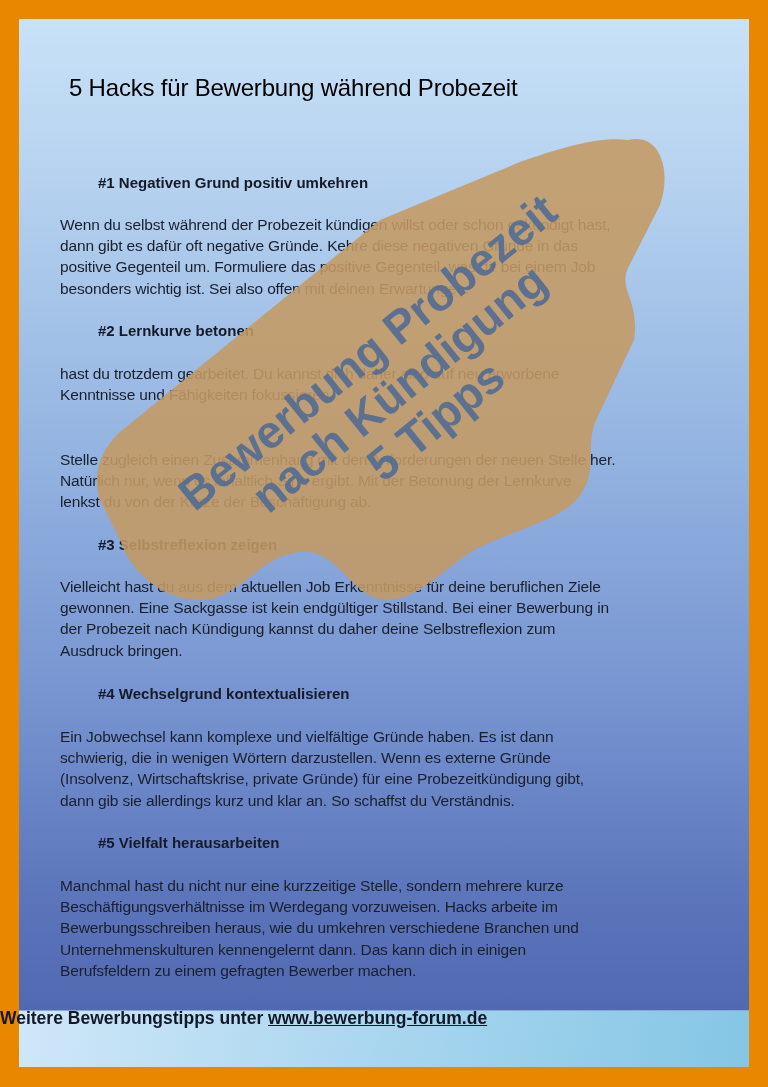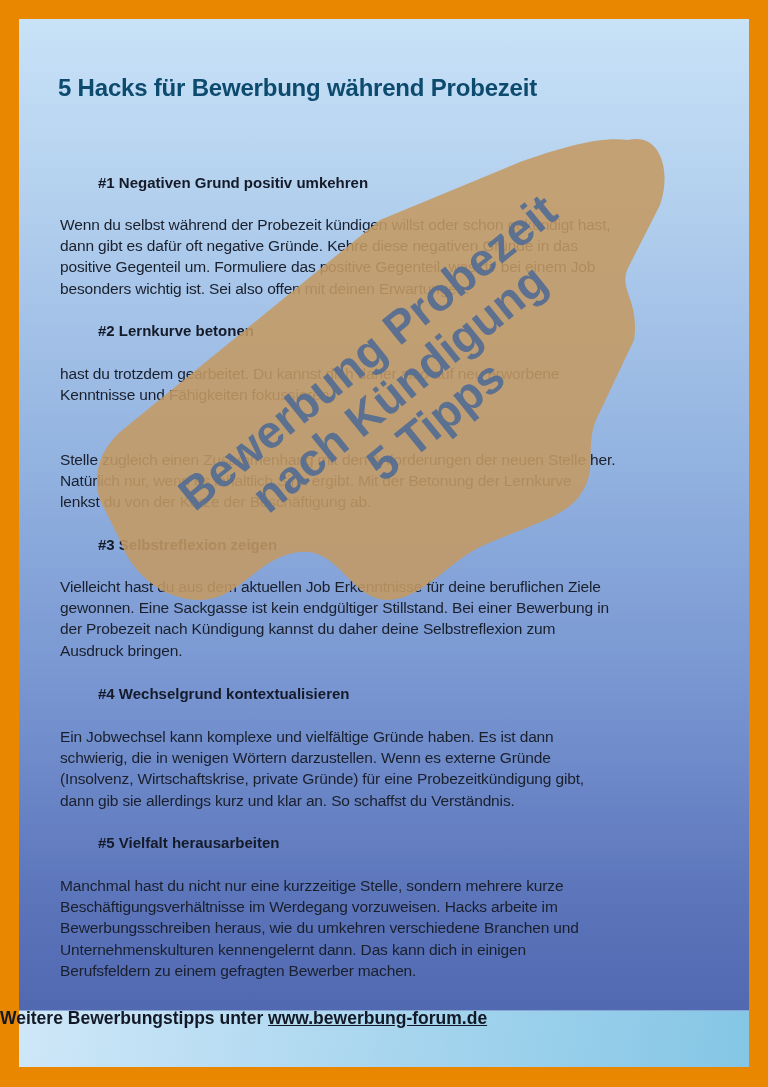--- a/index.html
+++ b/index.html
@@ -18,23 +18,23 @@
   .main-panel {
     position: absolute; left: 0; top: 0; width: 730px; height: 991px;
     background: linear-gradient(180deg, #c8e2f7 0%, #b3d0ee 18%, #92b2e0 45%, #7592cf 70%, #5a73b9 90%, #5069b1 100%);
   }
   .footer-band {
     position: absolute; left: 0; top: 991px; width: 730px; height: 57px;
     background: linear-gradient(100deg, #cfe7f8 0%, #a9d6ef 50%, #84c6e5 100%);
     border-top: 1px solid #8aa6d4;
   }
   .title {
-    position: absolute; left: 58px; top: 74px;
+    position: absolute; left: 69px; top: 74px;
     font-family: "Liberation Sans", sans-serif;
-    font-weight: bold; font-size: 24px; color: #0c4a6e;
+    font-weight: normal; font-size: 24px; color: #000000;
     letter-spacing: -0.2px; white-space: nowrap;
   }
   .section-heading {
     position: absolute; left: 58px;
     font-weight: bold; font-size: 15px; color: #141a28;
     white-space: nowrap;
     margin-left: 40px;
   }
   .paragraph {
     position: absolute; left: 60px; width: 625px;

